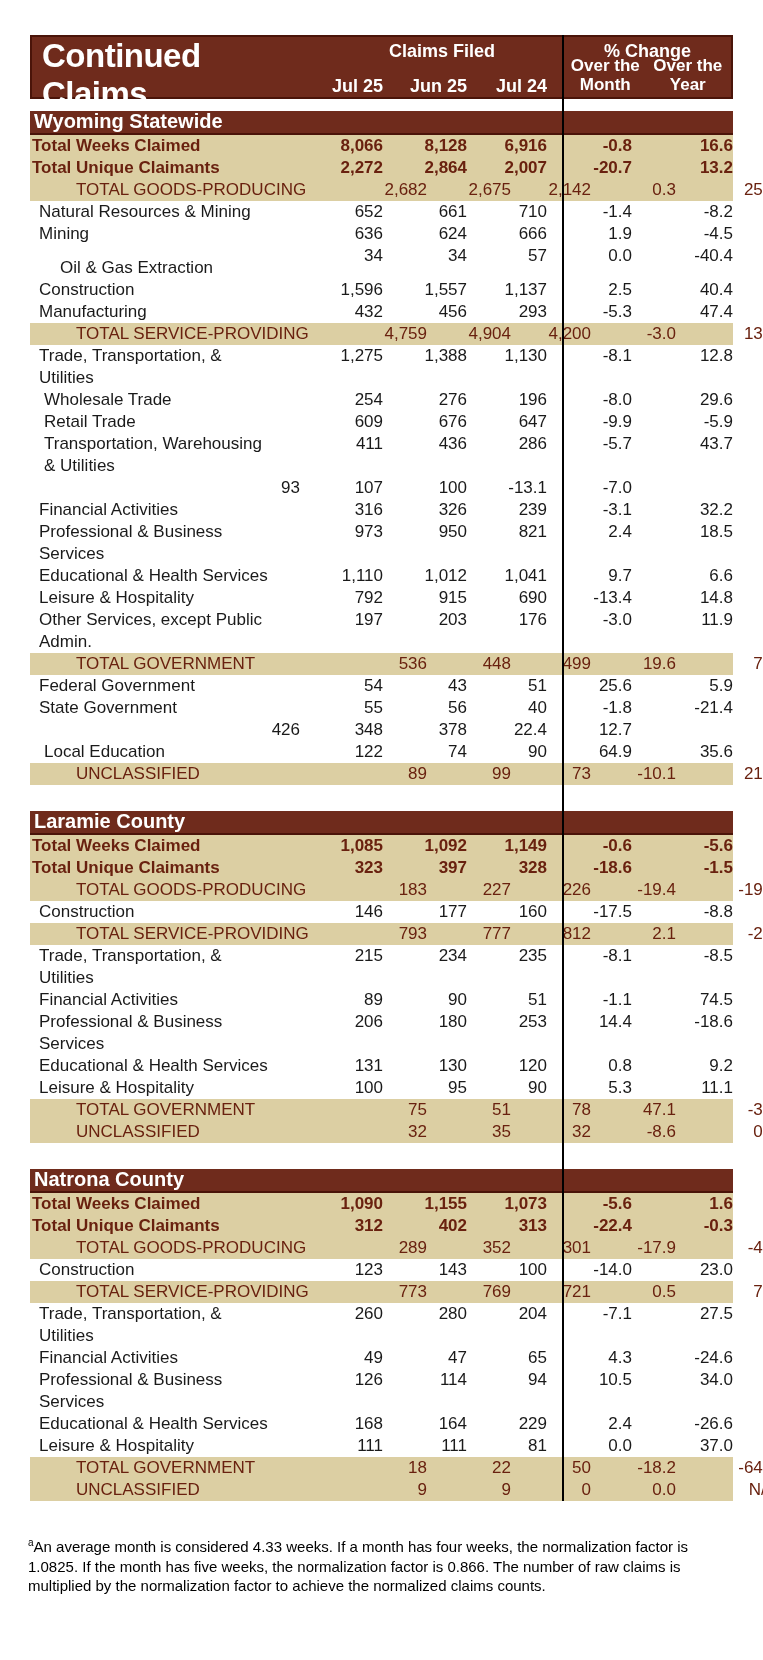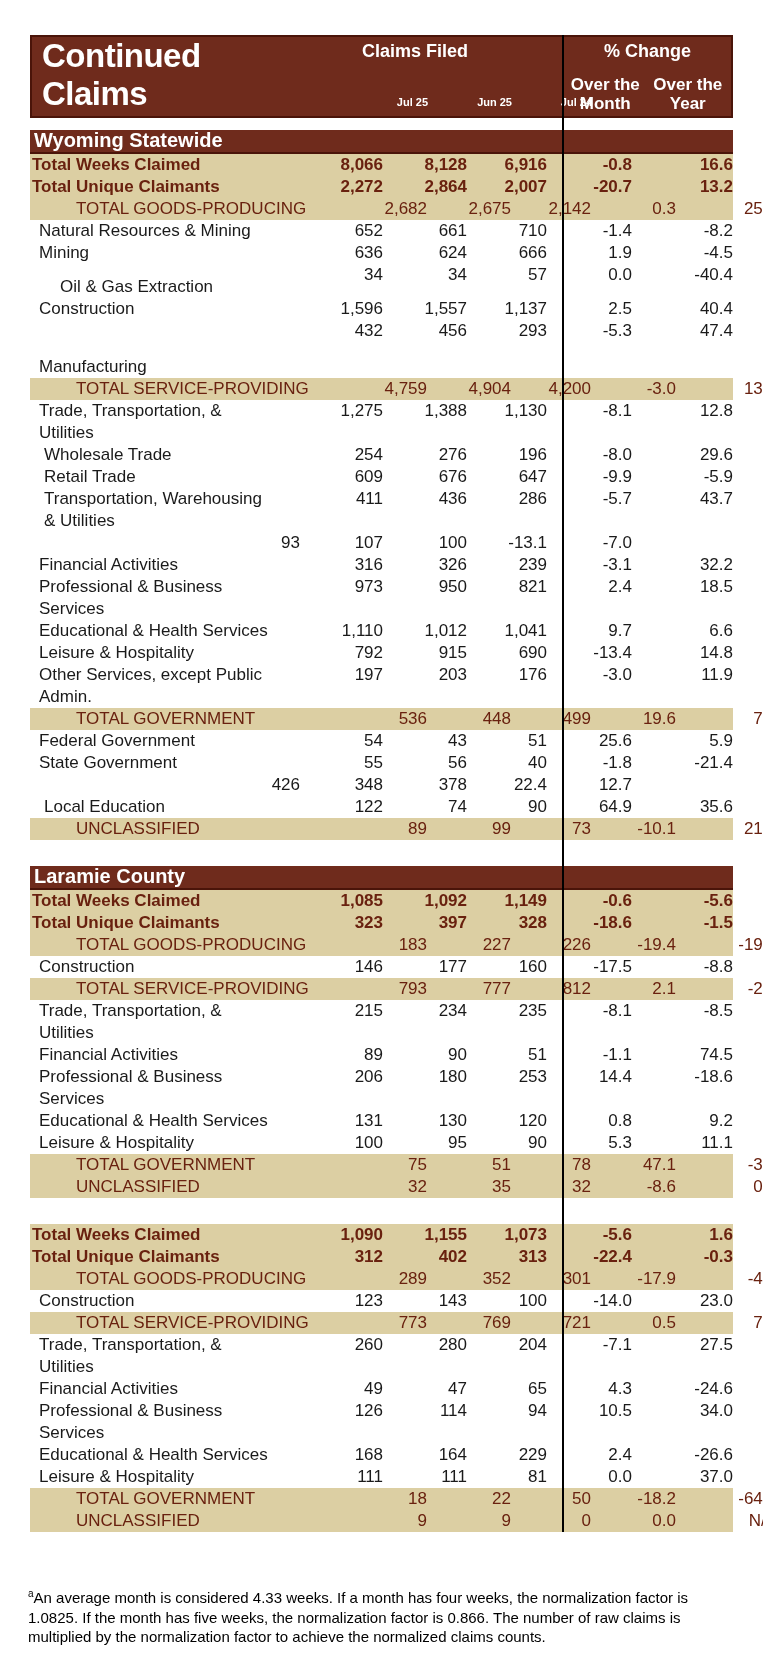--- a/index.html
+++ b/index.html
@@ -11,28 +11,28 @@
   }
   html,body{margin:0;padding:0;}
   body{
     width:763px;height:1660px;background:#fff;position:relative;
     font-family:"Liberation Sans","DejaVu Sans",sans-serif;color:var(--ink);
   }
   .table{position:relative;margin:35px 0 0 30px;width:703px;}
 
   
   .banner{
-    position:relative;height:83px;box-sizing:border-box;margin-bottom:12px;
+    position:relative;height:64px;box-sizing:border-box;margin-bottom:12px;
     background:var(--maroon);border:2px solid var(--maroon-dark);color:#fff;
   }
   .banner .title{position:absolute;left:10px;top:0px;font-size:33px;font-weight:bold;line-height:38px;letter-spacing:-0.5px;}
   .banner .title span{display:block;}
-  .cf-label{position:absolute;left:252px;width:262px;top:4px;text-align:center;font-weight:bold;font-size:18px;}
+  .cf-label{position:absolute;left:279px;width:262px;top:4px;text-align:center;font-weight:bold;font-size:18px;}
   .pc-label{position:absolute;left:532px;right:0;top:4px;text-align:center;font-weight:bold;font-size:18px;}
-  .months{position:absolute;left:0;bottom:8px;display:grid;grid-template-columns:268px 83px 84px 80px;font-weight:bold;font-size:11px;padding-left:45px;}
+  .months{position:absolute;left:0;bottom:0;display:grid;grid-template-columns:268px 83px 84px 80px;font-weight:bold;font-size:18px;}
   .months .mcol{text-align:right;}
   .pct-heads{position:absolute;left:532px;right:2px;bottom:3px;display:flex;font-weight:bold;font-size:17px;line-height:19px;text-align:center;}
   .pct-heads .pcol{flex:1;}
   .pct-heads .pcol span{display:block;}
 
   
   .section + .section{margin-top:26px;}
   .section-bar{
     height:24px;box-sizing:border-box;background:var(--maroon);
     border-bottom:2px solid var(--maroon-dark);
@@ -45,21 +45,21 @@
   .row .lbl{white-space:pre-line;}
   .row .val{text-align:right;}
   .row.detail{background:#fff;color:var(--ink);}
   .row.caps{background:var(--tan);color:var(--maroon-text);padding-left:44px;}
   .row.bold{background:var(--tan);color:var(--maroon-text);font-weight:bold;}
 
   
   .vline{position:absolute;left:532px;top:0;width:2px;height:100%;background:#000;}
 
   
-  .footnote{margin:52px 30px 0 28px;width:702px;font-size:15px;line-height:19.5px;color:#000;}
+  .footnote{margin:32px 30px 0 28px;width:702px;font-size:15px;line-height:19.5px;color:#000;}
   .footnote sup{font-size:10px;}
 </style>
 </head>
 <body>
 
 <div class="page">
   <div class="table">
 
     <div class="banner">
       <div class="title">
@@ -139,21 +139,21 @@
           </div>
           <div class="row detail">
             <div class="lbl" style="padding-left: 9px;">Construction</div>
             <div class="val">1,596</div>
             <div class="val">1,557</div>
             <div class="val">1,137</div>
             <div class="val">2.5</div>
             <div class="val">40.4</div>
           </div>
           <div class="row detail">
-            <div class="lbl" style="padding-left: 9px; margin-top: 36px;">Manufacturing</div>
+            <div class="lbl" style="padding-left: 9px;">Manufacturing</div>
             <div class="val">432</div>
             <div class="val">456</div>
             <div class="val">293</div>
             <div class="val">-5.3</div>
             <div class="val">47.4</div>
           </div>
           <div class="row caps">
             <div class="lbl" style="padding-left: 2px;">TOTAL SERVICE-PROVIDING</div>
             <div class="val">4,759</div>
             <div class="val">4,904</div>
@@ -387,20 +387,21 @@
           <div class="row caps">
             <div class="lbl" style="padding-left: 2px;">UNCLASSIFIED</div>
             <div class="val">32</div>
             <div class="val">35</div>
             <div class="val">32</div>
             <div class="val">-8.6</div>
             <div class="val">0.0</div>
           </div>
         </div>
         <div class="section">
+          <div class="section-bar">Natrona County</div>
           <div class="row bold">
             <div class="lbl" style="padding-left: 2px;">Total Weeks Claimed</div>
             <div class="val">1,090</div>
             <div class="val">1,155</div>
             <div class="val">1,073</div>
             <div class="val">-5.6</div>
             <div class="val">1.6</div>
           </div>
           <div class="row bold">
             <div class="lbl" style="padding-left: 2px;">Total Unique Claimants</div>

